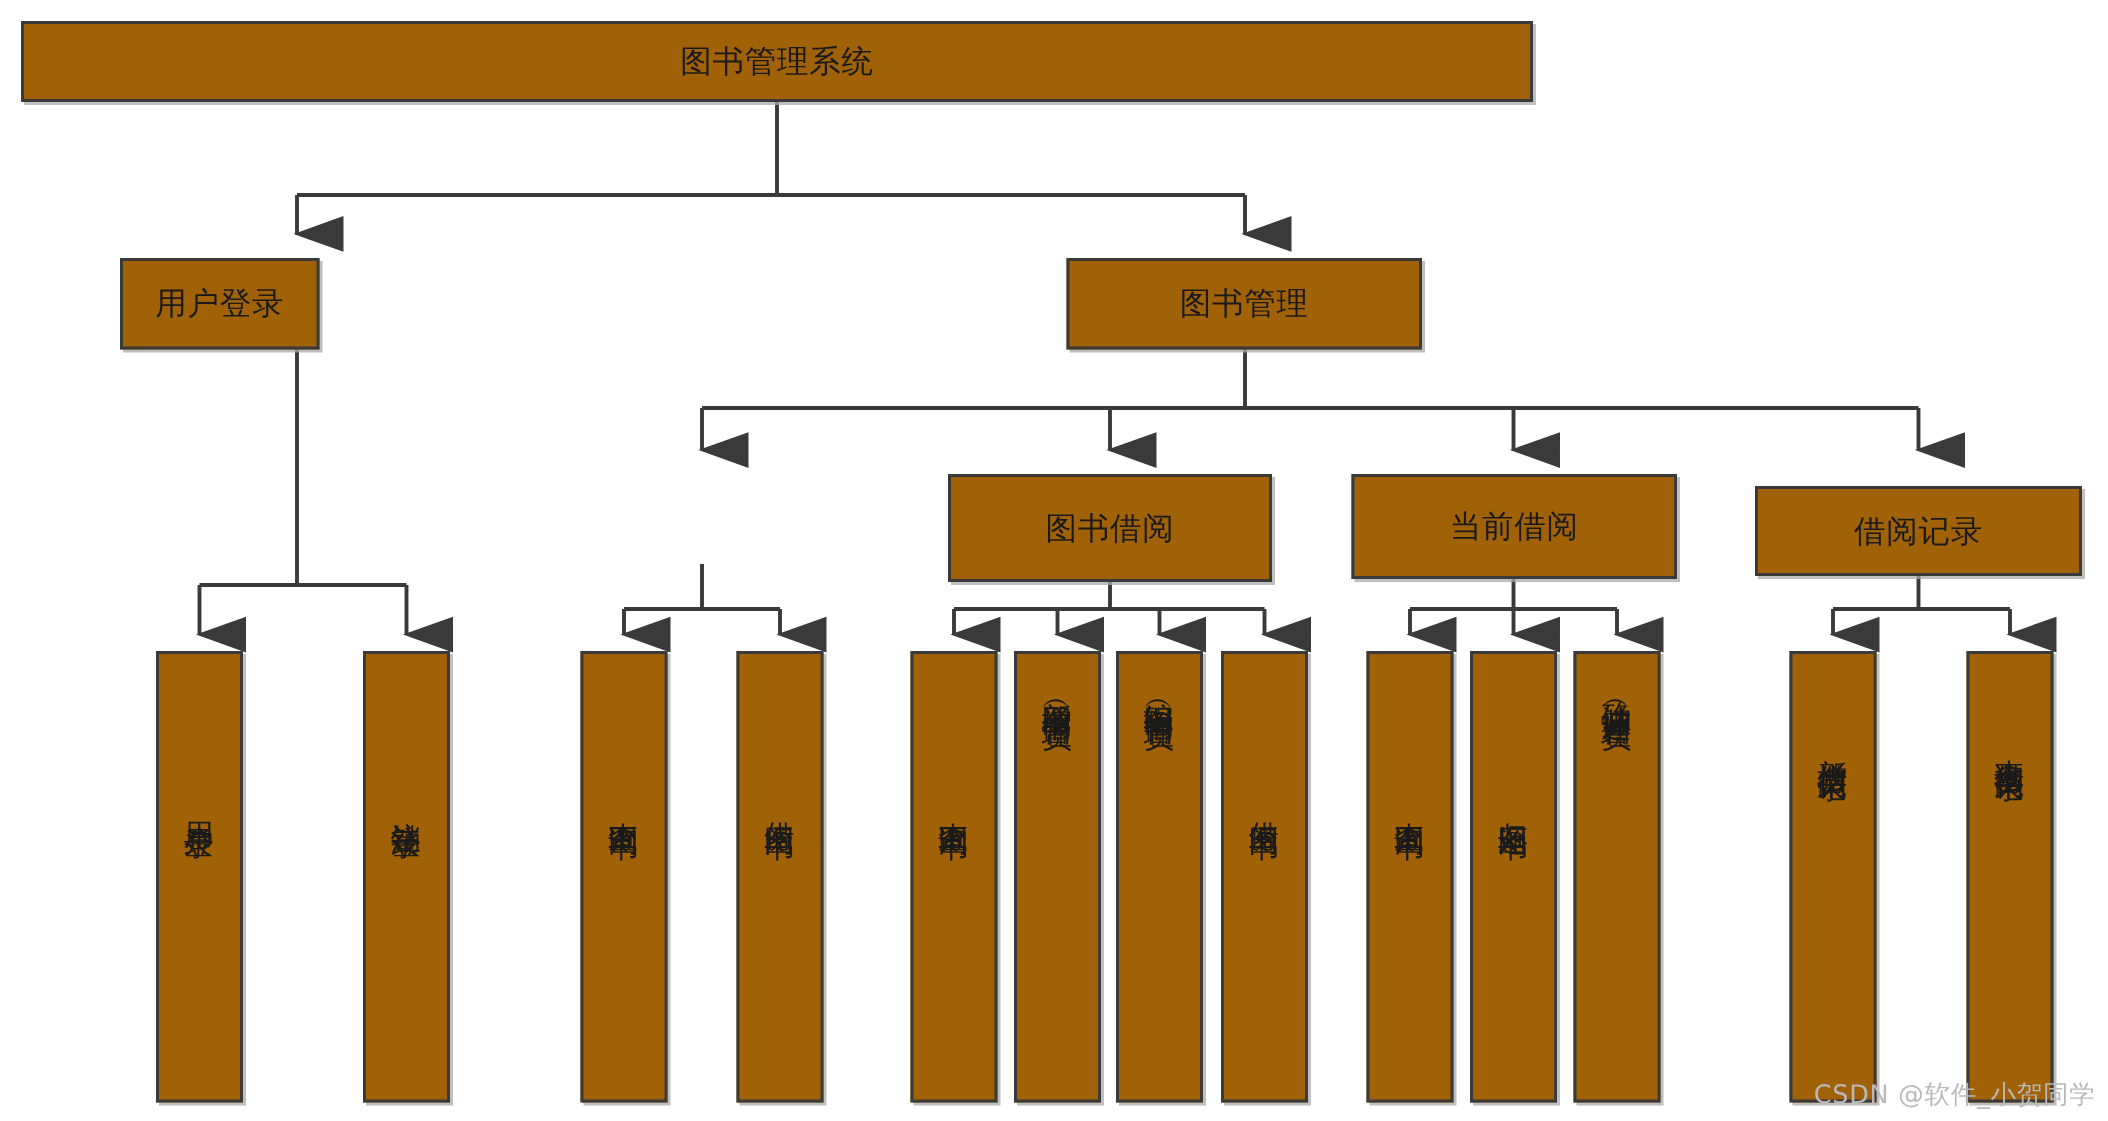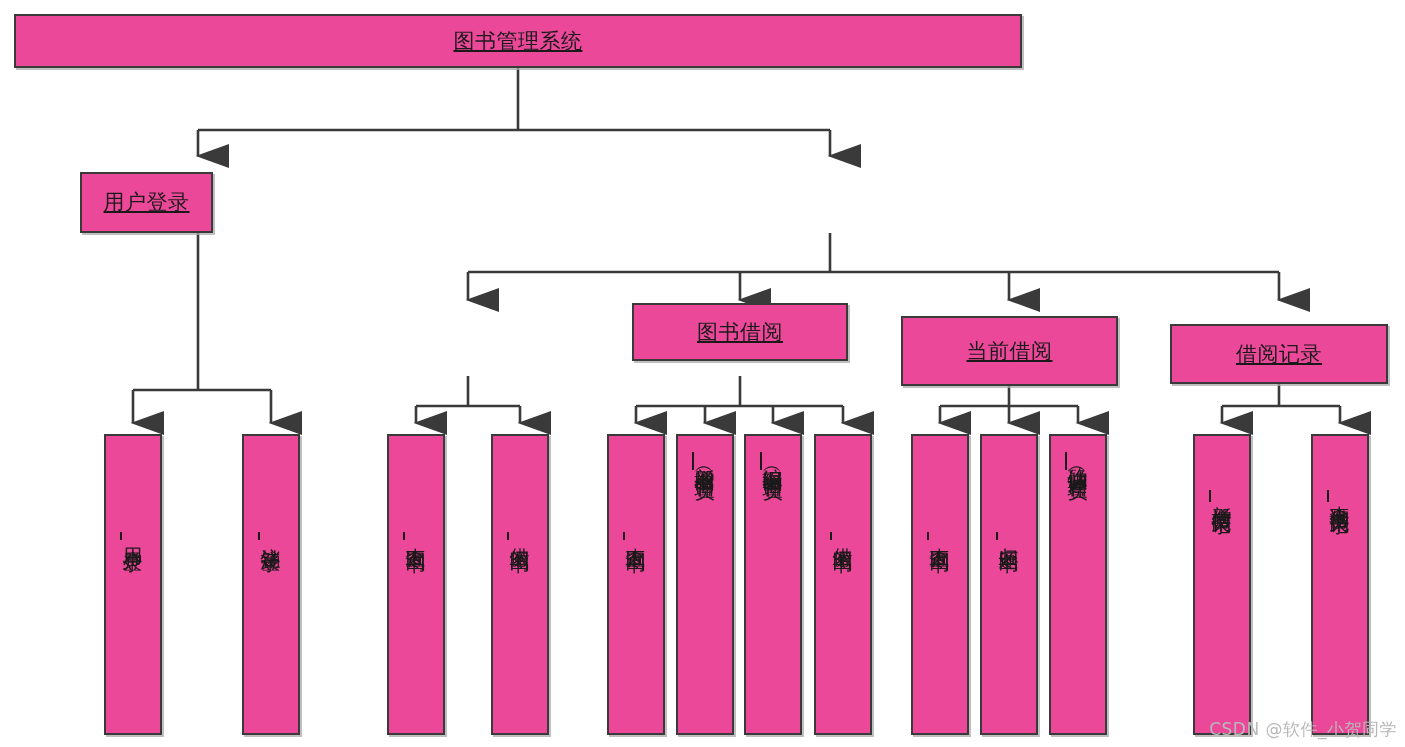--- a/index.html
+++ b/index.html
@@ -21,28 +21,27 @@
     position: absolute;
     left: 0;
     top: 0;
     width: 1405px;
     height: 747px;
     pointer-events: none;
   }
   .node {
     position: absolute;
     box-sizing: border-box;
-    background: #ec4899;
+    background: #a16207;
     border: 2px solid #3a3a3a;
     box-shadow: 2px 2px 0 rgba(170,170,170,0.75);
     display: flex;
     align-items: center;
     justify-content: center;
     color: #1a1a1a;
-    text-decoration: underline;
   }
   .node .label {
     text-align: center;
     line-height: 1.18;
     white-space: pre;
   }
   .node.horizontal .label {
     writing-mode: horizontal-tb;
     font-size: 21px;
     letter-spacing: 0.5px;
@@ -138,23 +137,26 @@
   </svg>
 
   <div class="node horizontal" style="left:14px; top:14px; width:1008px; height:54px;">
     <span class="label">图书管理系统</span>
   </div>
 
   <div class="node horizontal" style="left:80px; top:172px; width:133px; height:61px;">
     <span class="label">用户登录</span>
   </div>
 
-
-
-  <div class="node horizontal" style="left:632px; top:303px; width:216px; height:58px;">
+  <div class="node horizontal" style="left:711px; top:172px; width:237px; height:61px;">
+    <span class="label">图书管理</span>
+  </div>
+
+
+  <div class="node horizontal" style="left:632px; top:316px; width:216px; height:72px;">
     <span class="label">图书借阅</span>
   </div>
 
   <div class="node horizontal" style="left:901px; top:316px; width:217px; height:70px;">
     <span class="label">当前借阅</span>
   </div>
 
   <div class="node horizontal" style="left:1170px; top:324px; width:218px; height:60px;">
     <span class="label">借阅记录</span>
   </div>

